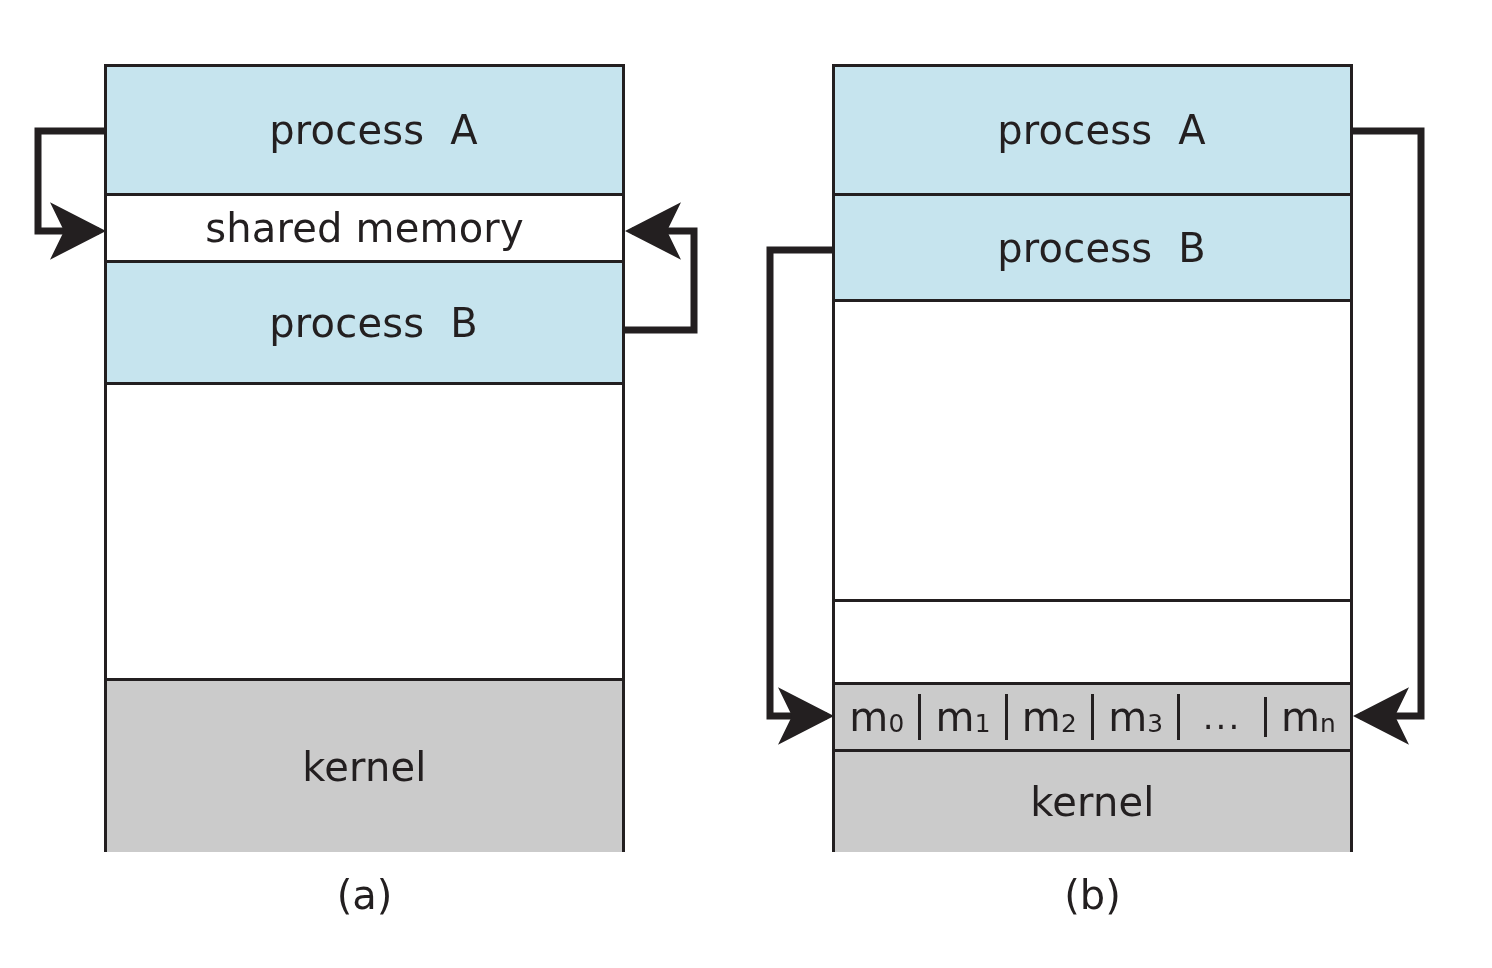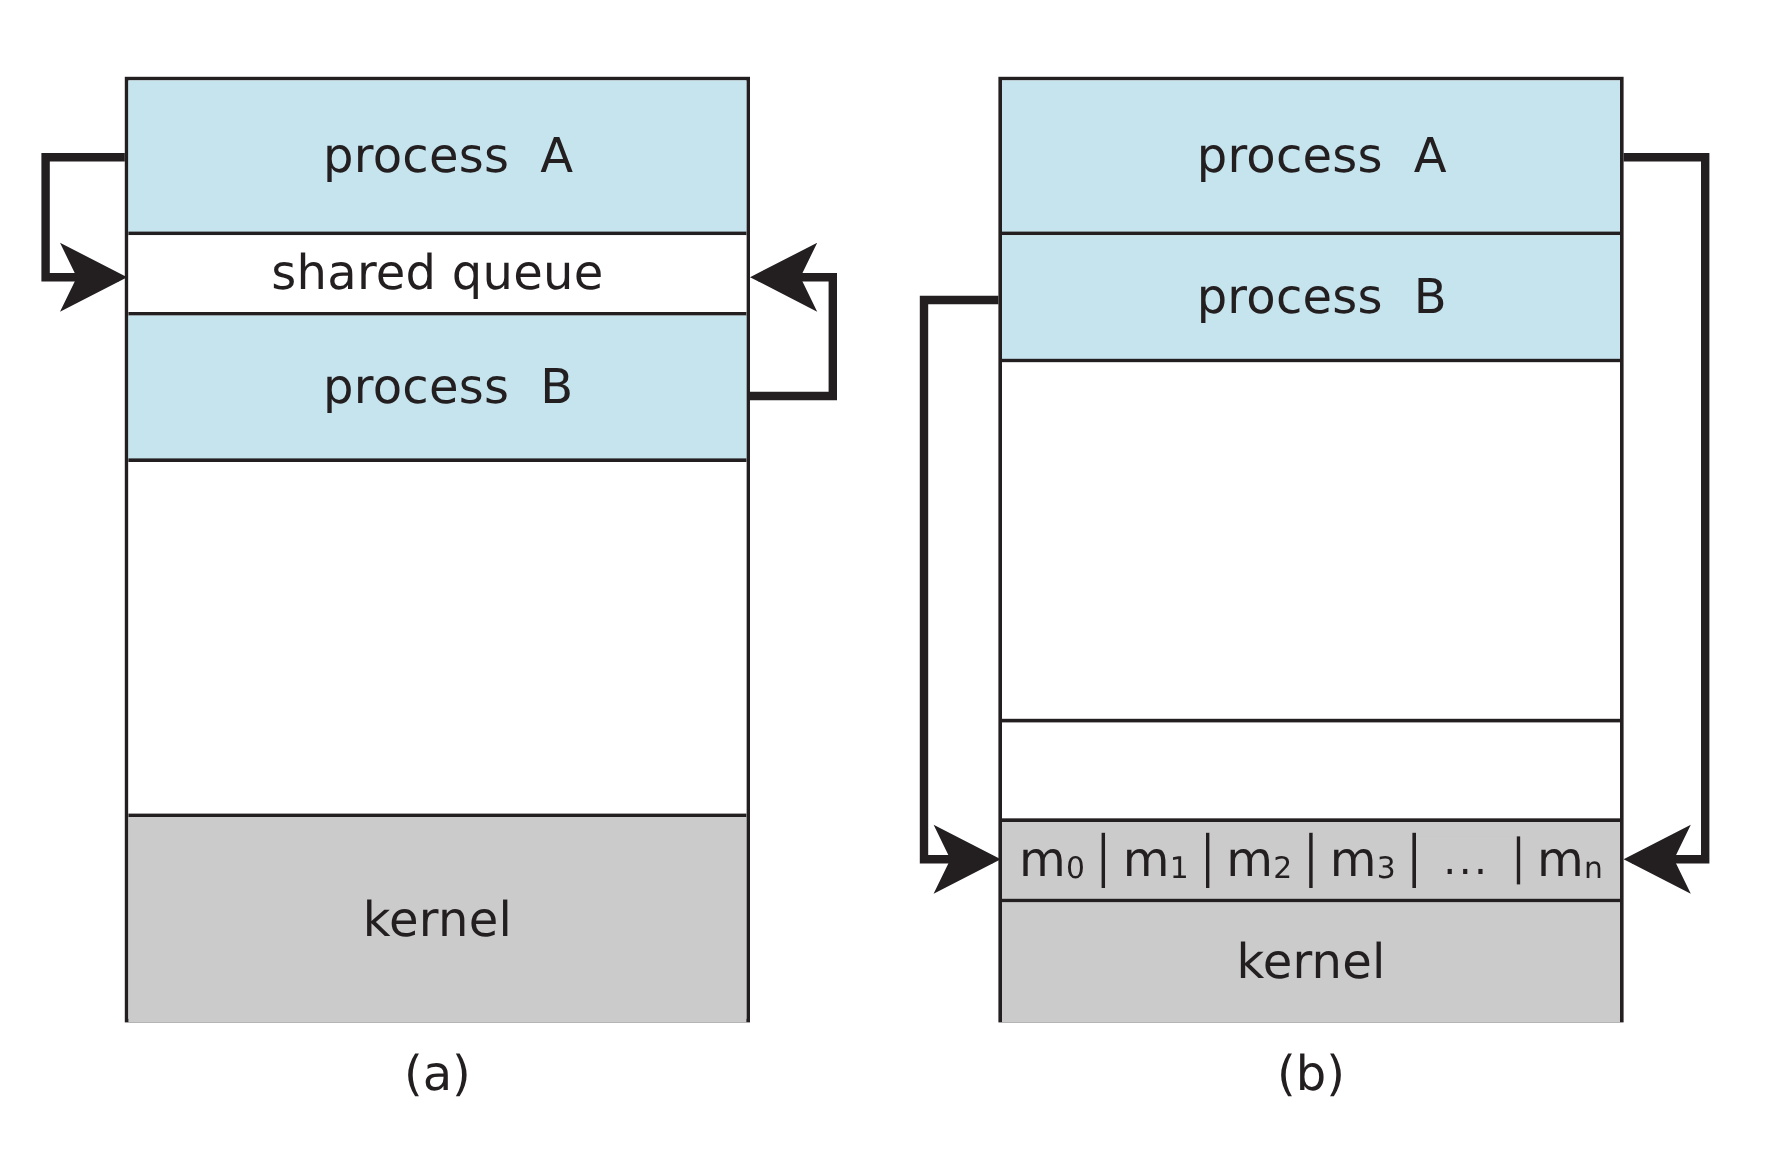--- a/index.html
+++ b/index.html
@@ -110,21 +110,21 @@
     pointer-events: none;
   }
 </style>
 </head>
 <body>
 
 <div id="stage">
 
   <div class="panel" id="panel-a">
     <div class="band blue rule-bottom" id="a-process-a">process  A</div>
-    <div class="band white rule-bottom" id="a-shared-memory">shared queue</div>
+    <div class="band white rule-bottom" id="a-shared-memory">shared memory</div>
     <div class="band blue rule-bottom" id="a-process-b">process  B</div>
     <div class="band white rule-bottom" id="a-free-a"></div>
     <div class="band gray" id="a-kernel">kernel</div>
   </div>
 
   <div class="panel" id="panel-b">
     <div class="band blue rule-bottom" id="b-process-a">process  A</div>
     <div class="band blue rule-bottom" id="b-process-b">process  B</div>
     <div class="band white rule-bottom" id="b-free-b"></div>
 

